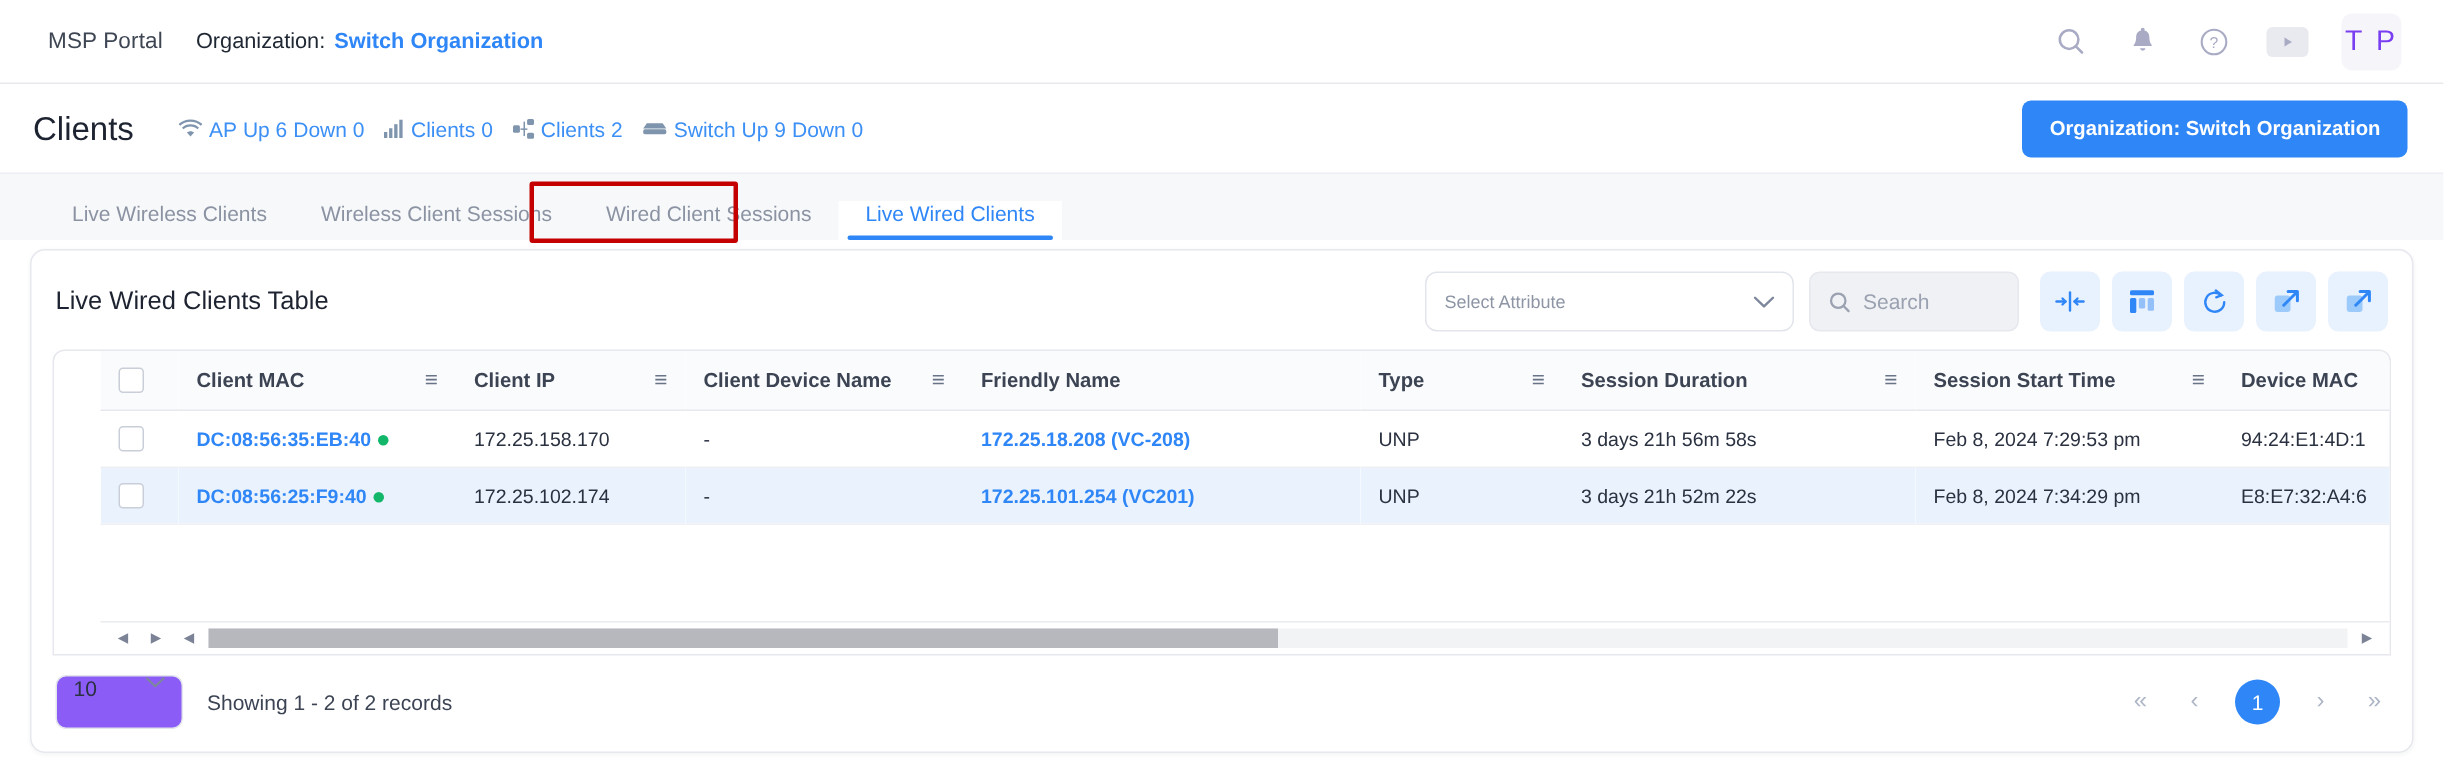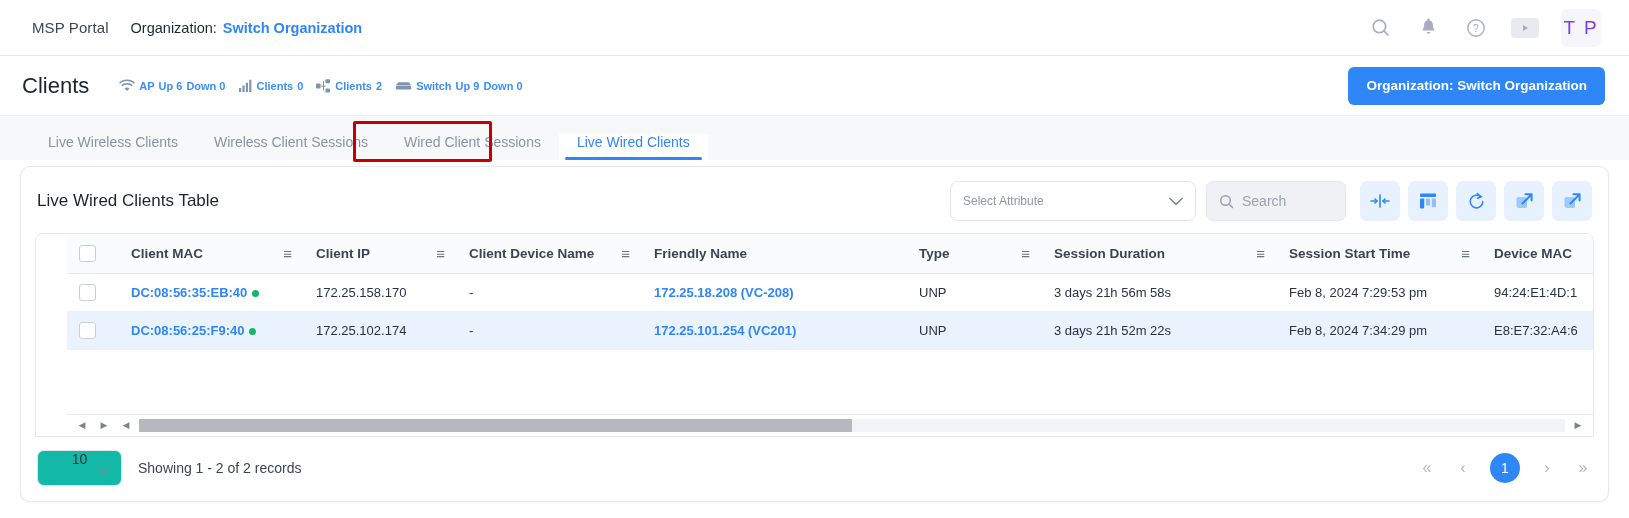--- a/index.html
+++ b/index.html
@@ -92,22 +92,22 @@
   }
   .page-title {
     font-size: 22px;
     color: #1d2330;
     margin-right: 30px;
   }
   .stats {
     display: flex;
     align-items: center;
     gap: 13px;
-    font-size: 11px;
-    font-weight: bold;
+    font-size: 14px;
+    font-weight: normal;
     color: #3b8ff5;
   }
   .stat {
     display: flex;
     align-items: center;
     gap: 4px;
     white-space: nowrap;
   }
   .stat .gl { display: flex; align-items: center; color: #7f94ad; }
   .stat .gl svg { display:block; }
@@ -327,27 +327,25 @@
     align-items: center;
     padding: 13px 16px 15px 16px;
     gap: 16px;
   }
   .pagesize {
     width: 85px;
     height: 36px;
     border: 1px solid #e2e5ec;
     border-radius: 7px;
     display: flex;
-    align-items: center;
     padding: 0 11px;
     font-size: 14px;
     color: #2a3140;
     cursor: pointer;
-    background: #14b8a6;
-    flex-direction: column;
+    background: #8b5cf6;
   }
   .pagesize .chev { margin-left:auto; color:#7c879c; display:flex; }
   .recinfo { font-size: 14px; color: #3c4454; }
   .pager {
     margin-left: auto;
     display: flex;
     align-items: center;
     gap: 18px;
   }
   .pg {

